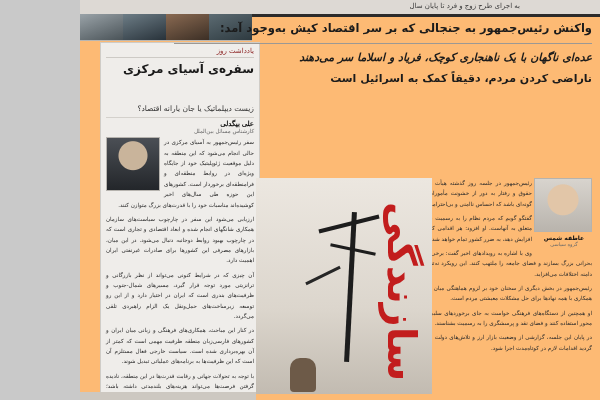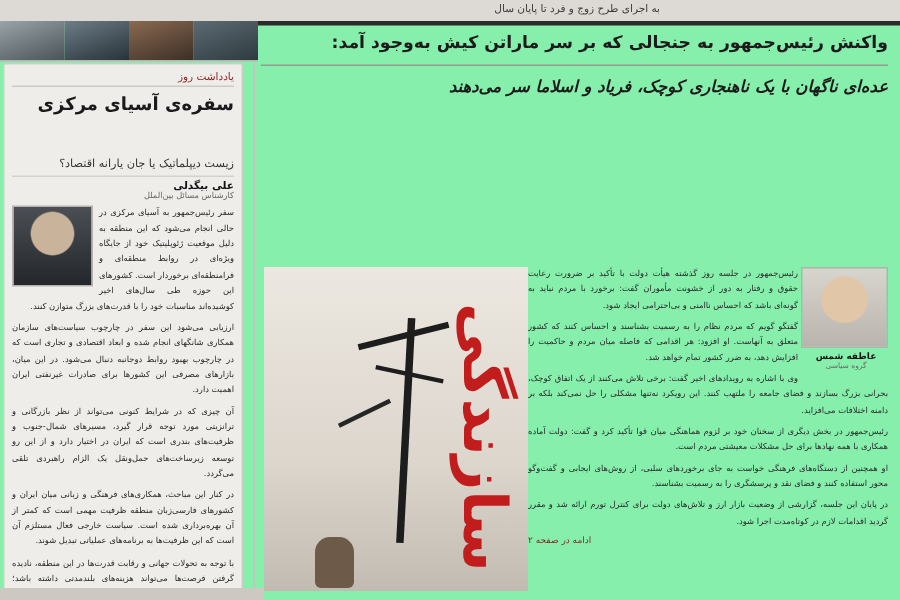--- a/index.html
+++ b/index.html
@@ -8,23 +8,23 @@
     background: #c9c9c9;
   }
   body {
     width: 600px;
     height: 400px;
     overflow: hidden;
     font-family: "DejaVu Sans", sans-serif;
   }
   .page {
     position: relative;
-    width: 600px;
+    width: 520px;
     height: 400px;
-    background: #86efac;
+    background: #fdba74;
     overflow: hidden;
   }
 
   
   .top-strip {
     position: absolute;
     top: 0; left: 0;
     width: 600px;
     height: 14px;
     background: #ddd9d4;
@@ -65,21 +65,21 @@
     right: 0;
     width: 428px;
     height: 3px;
     background: #2b2b2b;
   }
 
   
   .sidebar {
     position: absolute;
     top: 42px;
-    left: 2px;
+    left: 20px;
     width: 160px;
     height: 352px;
     background: #efedea;
     border: 1px solid #cfccc7;
     box-sizing: border-box;
     padding: 4px 5px;
     overflow: hidden;
   }
   .sb-kicker {
     font-size: 7px;
@@ -104,20 +104,21 @@
     margin-bottom: 3px;
     margin-top: 26px;
   }
   .sb-author {
     font-size: 7px;
     color: #111;
     text-align: right;
     font-weight: bold;
     border-top: 1px solid #d4d1cc;
     padding-top: 2px;
+    font-family: Liberation Serif, serif;
   }
   .sb-author-role {
     font-size: 5.5px;
     color: #666;
     text-align: right;
     margin-bottom: 3px;
   }
   .sb-portrait {
     float: left;
     width: 52px;
@@ -349,23 +350,24 @@
       <p>سفر رئیس‌جمهور به آسیای مرکزی در حالی انجام می‌شود که این منطقه به دلیل موقعیت ژئوپلیتیک خود از جایگاه ویژه‌ای در روابط منطقه‌ای و فرامنطقه‌ای برخوردار است. کشورهای این حوزه طی سال‌های اخیر کوشیده‌اند مناسبات خود را با قدرت‌های بزرگ متوازن کنند.</p>
       <p>ارزیابی می‌شود این سفر در چارچوب سیاست‌های سازمان همکاری شانگهای انجام شده و ابعاد اقتصادی و تجاری است که در چارچوب بهبود روابط دوجانبه دنبال می‌شود. در این میان، بازارهای مصرفی این کشورها برای صادرات غیرنفتی ایران اهمیت دارد.</p>
       <p>آن چیزی که در شرایط کنونی می‌تواند از نظر بازرگانی و ترانزیتی مورد توجه قرار گیرد، مسیرهای شمال-جنوب و ظرفیت‌های بندری است که ایران در اختیار دارد و از این رو توسعه زیرساخت‌های حمل‌ونقل یک الزام راهبردی تلقی می‌گردد.</p>
       <p>در کنار این مباحث، همکاری‌های فرهنگی و زبانی میان ایران و کشورهای فارسی‌زبان منطقه ظرفیت مهمی است که کمتر از آن بهره‌برداری شده است. سیاست خارجی فعال مستلزم آن است که این ظرفیت‌ها به برنامه‌های عملیاتی تبدیل شوند.</p>
       <p>با توجه به تحولات جهانی و رقابت قدرت‌ها در این منطقه، نادیده گرفتن فرصت‌ها می‌تواند هزینه‌های بلندمدتی داشته باشد؛ بنابراین دیپلماسی اقتصادی باید در اولویت دستگاه سیاست خارجی قرار گیرد.</p>
       <p>در نهایت باید گفت که توفیق در این مسیر تنها با تداوم و پیوستگی در روابط و پرهیز از نوسانات مقطعی حاصل خواهد شد و نیازمند هماهنگی میان نهادهای مختلف داخلی است.</p>
     </div>
   </div>
 
   <div class="headline-block">
-    <div class="overline">واکنش رئیس‌جمهور به جنجالی که بر سر ماراتن کیش به‌وجود آمد:</div>
+    <div class="overline">واکنش رئیس‌جمهور به جنجالی که بر سر اقتصاد کیش به‌وجود آمد:</div>
     <div class="sub-rule"></div>
     <div class="subhead">عده‌ای ناگهان با یک ناهنجاری کوچک، فریاد و اسلاما سر می‌دهند</div>
+    <div class="subhead2">ناراضی کردن مردم، دقیقاً کمک به اسرائیل است</div>
   </div>
 
   <div class="article-area">
     <div class="columnist">
       <div class="face"></div>
       <div class="cname">عاطفه شمس</div>
       <div class="crole">گروه سیاسی</div>
     </div>
     <div class="article-body">
       <p>رئیس‌جمهور در جلسه روز گذشته هیأت دولت با تأکید بر ضرورت رعایت حقوق و رفتار به ‌دور از خشونت مأموران گفت: برخورد با مردم نباید به گونه‌ای باشد که احساس ناامنی و بی‌احترامی ایجاد شود.</p>

